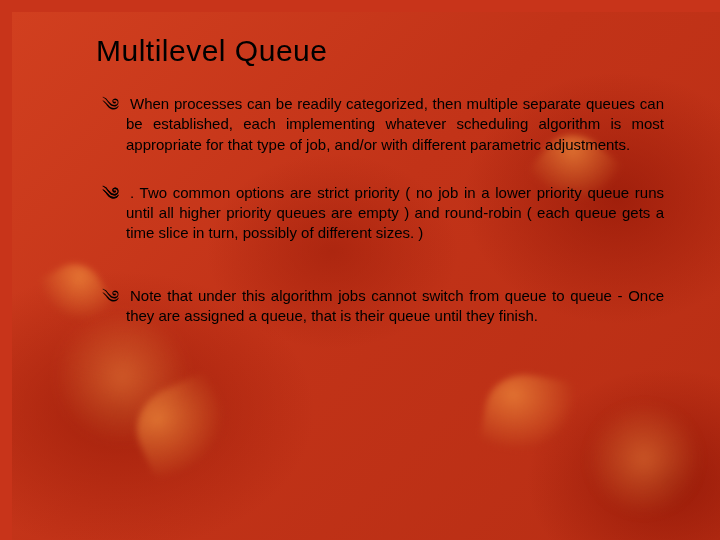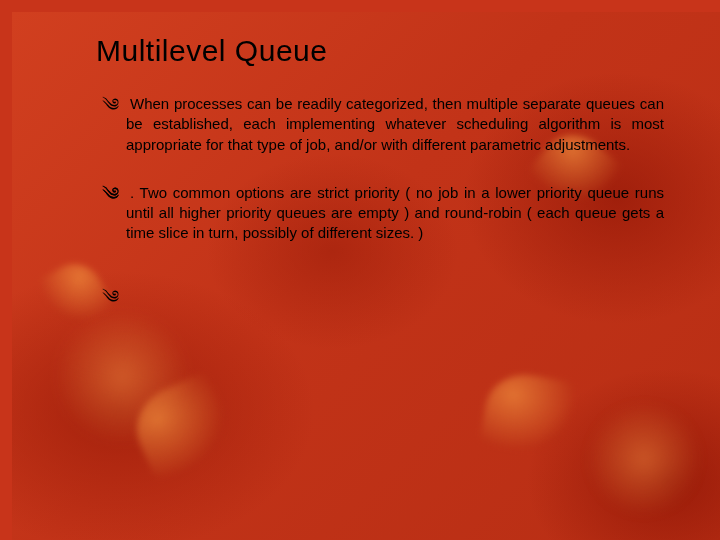--- a/index.html
+++ b/index.html
@@ -102,15 +102,16 @@
     </li>
     <li>
       <span class="bullet-mark">༄</span>
     </li>
     <li>
       <span class="bullet-mark">༄</span>
       <span>. Two common options are strict priority ( no job in a lower priority queue runs until all higher priority queues are empty ) and round-robin ( each queue gets a time slice in turn, possibly of different sizes. )</span>
     </li>
     <li style="margin-top:42px;">
       <span class="bullet-mark">༄</span>
+      <span>Note that under this algorithm jobs cannot switch from queue to queue - Once they are assigned a queue, that is their queue until they finish.</span>
     </li>
   </ul>
 </div>
 
 </body></html>

